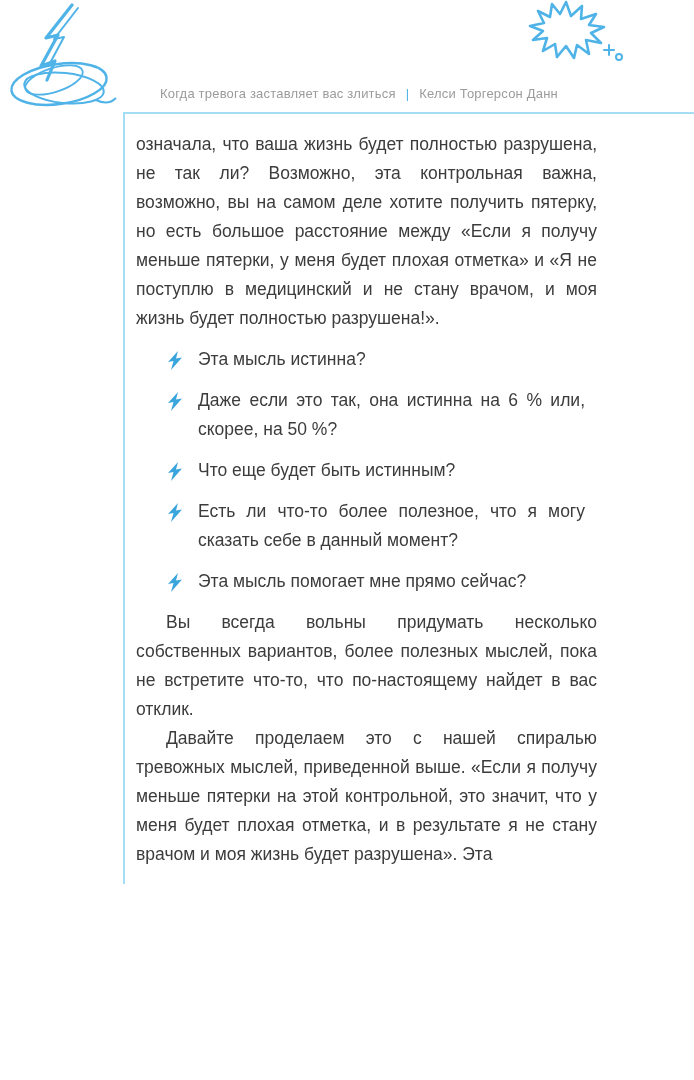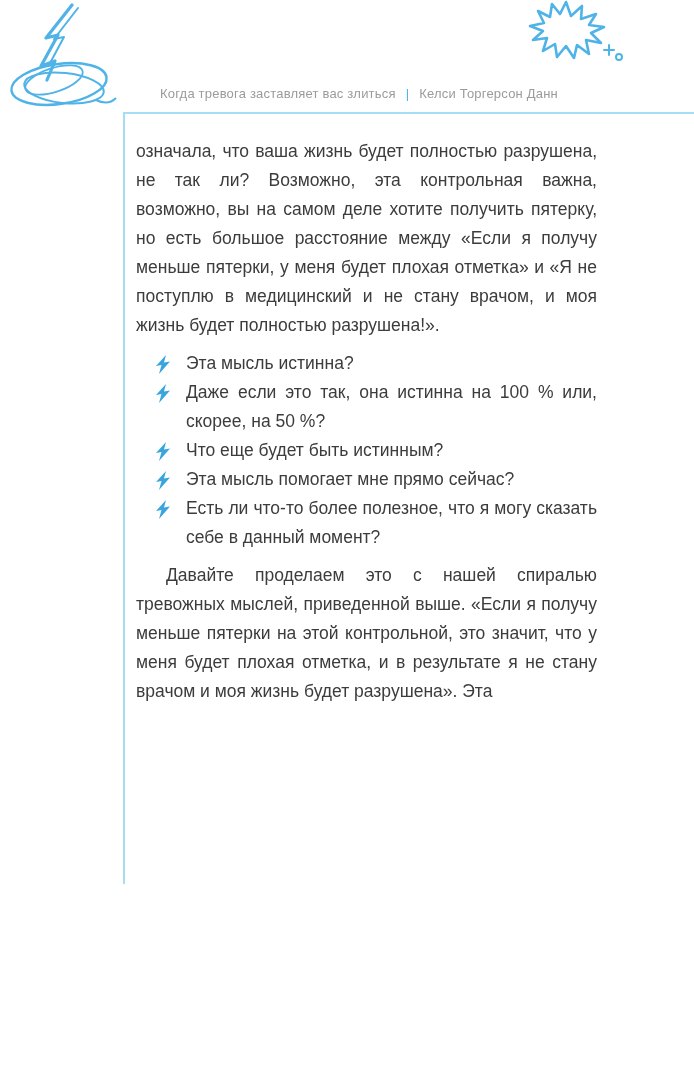--- a/index.html
+++ b/index.html
@@ -13,27 +13,27 @@
     position:absolute; top:86px; left:124px; width:470px;
     text-align:center; font-size:13px; color:#9b9b9b; letter-spacing:.2px;
     white-space:nowrap;
   }
   .running-head .sep { color:#4fb3e8; padding:0 10px; }
   .h-rule { position:absolute; top:112px; left:124px; width:570px; height:2px; background:#a5ddf5; }
   .v-rule { position:absolute; top:112px; left:123px; width:2px; height:968px; background:#a5ddf5; }
 
   
   .content {
-    position:absolute; top:137px; left:136px; width:461px;
+    position:absolute; top:130px; left:136px; width:461px;
     font-size:17.5px; line-height:29px; text-align:justify; color:#3c3c3c;
   }
   .content p { margin:0; text-indent:30px; }
   .content p.no-indent { text-indent:0; }
   ul.q-list { list-style:none; margin:9px 0 9px 0; padding:0 0 0 20px; }
-  ul.q-list li { position:relative; padding-left:30px; margin:0; text-align:justify; }
+  ul.q-list li { position:relative; padding-left:30px; margin:12px; text-align:justify; }
   ul.q-list .bolt { position:absolute; left:0; top:6px; width:15px; height:19px; }
 
   
   .page-num-box {
     position:absolute; left:76px; top:947px; width:52px; height:56px;
     border:2.5px solid #4fb3e8; border-radius:9px;
     transform:rotate(-1.2deg);
     display:flex; align-items:center; justify-content:flex-start;
     font-size:17px; color:#4a4a4a; padding-left:11px; box-sizing:border-box;
   }
@@ -75,42 +75,43 @@
       <li>
         <svg class="bolt" viewBox="0 0 15 19">
             <path d="M10,0 L0,11 L5.5,10 L3,19 L14,6.5 L8,7.5 Z" fill="#3aa4dd"></path>
           </svg>
         <span>Эта мысль истинна?</span>
       </li>
       <li>
         <svg class="bolt" viewBox="0 0 15 19">
             <path d="M10,0 L0,11 L5.5,10 L3,19 L14,6.5 L8,7.5 Z" fill="#3aa4dd"></path>
           </svg>
-        <span>Даже если это так, она истинна на 100 % или, скорее, на 50 %?</span>
+        <span>Даже если это так, она истинна на 6 % или, скорее, на 50 %?</span>
       </li>
       <li>
         <svg class="bolt" viewBox="0 0 15 19">
             <path d="M10,0 L0,11 L5.5,10 L3,19 L14,6.5 L8,7.5 Z" fill="#3aa4dd"></path>
           </svg>
         <span>Что еще будет быть истинным?</span>
       </li>
       <li>
         <svg class="bolt" viewBox="0 0 15 19">
             <path d="M10,0 L0,11 L5.5,10 L3,19 L14,6.5 L8,7.5 Z" fill="#3aa4dd"></path>
           </svg>
-        <span>Эта мысль помогает мне прямо сейчас?</span>
+        <span>Есть ли что-то более полезное, что я могу сказать себе в данный момент?</span>
       </li>
       <li>
         <svg class="bolt" viewBox="0 0 15 19">
             <path d="M10,0 L0,11 L5.5,10 L3,19 L14,6.5 L8,7.5 Z" fill="#3aa4dd"></path>
           </svg>
-        <span>Есть ли что-то более полезное, что я могу сказать себе в данный момент?</span>
+        <span>Эта мысль помогает мне прямо сейчас?</span>
       </li>
     </ul>
 
+    <p>Вы всегда вольны придумать несколько собственных вариантов, более полезных мыслей, пока не встретите что-то, что по-настоящему найдет в вас отклик.</p>
     <p>Давайте проделаем это с нашей спиралью тревожных мыслей, приведенной выше. «Если я получу меньше пятерки на этой контрольной, это значит, что у меня будет плохая отметка, и в результате я не стану врачом и моя жизнь будет разрушена». Эта</p>
   </div>
 
   <div class="page-num-box">
     <span>88</span>
   </div>
 
   <svg class="doodle" style="left:176px; top:953px;" width="74" height="38" viewBox="0 0 74 38">
     <path d="M73,14 L28,11 L32,3 L2,18 L31,33 L28,24 L73,21 Z" fill="#4fb3e8" stroke="#4fb3e8" stroke-width="1.5" stroke-linejoin="round"></path>
   </svg>

